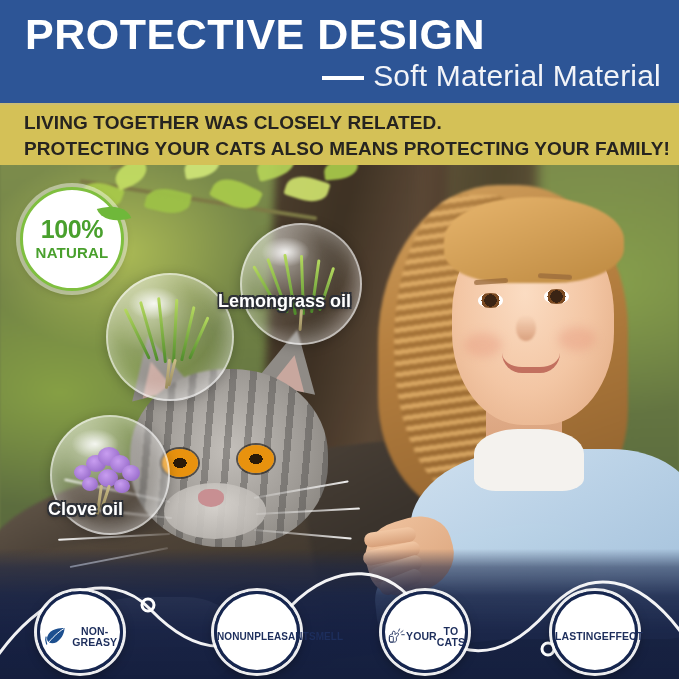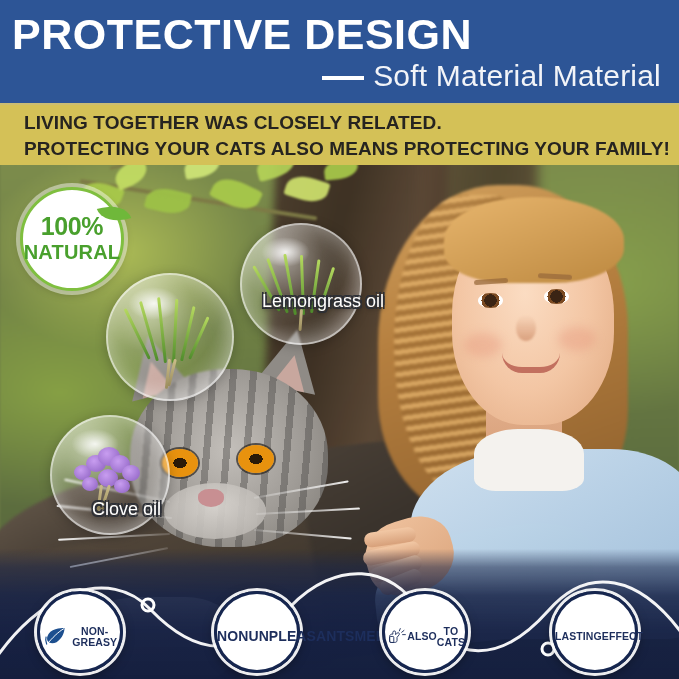--- a/index.html
+++ b/index.html
@@ -13,21 +13,21 @@
     background:#5a6b3c;
   }
 
   
   .header {
     position:absolute; left:0; top:0; width:679px; height:103px;
     background:#2d5596;
     z-index:40;
   }
   .header-title {
-    position:absolute; left:12px; top:13px;
+    position:absolute; left:25px; top:13px;
     font-size:43px; font-weight:bold; color:#ffffff;
     letter-spacing:0.5px; line-height:1;
     font-family:"Liberation Sans", sans-serif;
   }
   .header-sub-wrap {
     position:absolute; right:18px; top:61px;
     display:flex; align-items:center; gap:9px;
   }
   .header-dash {
     display:block; width:42px; height:4px; background:#ffffff;
@@ -268,21 +268,21 @@
     box-shadow:0 0 0 4px rgba(255,255,255,.45), 0 3px 10px rgba(0,0,0,.25);
     display:flex; flex-direction:column;
     align-items:center; justify-content:center;
     z-index:22;
   }
   .natural-100 {
     font-size:25px; font-weight:bold; color:#49a02d; line-height:1;
     letter-spacing:-.4px;
   }
   .natural-word {
-    font-size:20px; font-weight:bold; color:#49a02d; line-height:1.15;
+    font-size:15px; font-weight:bold; color:#49a02d; line-height:1.15;
     letter-spacing:.2px; margin-top:2px;
   }
   .natural-leaf {
     position:absolute; right:-8px; top:14px; width:30px; height:19px;
     background:#6fb83a; border-radius:0 100% 0 100%;
     transform:rotate(-18deg);
     z-index:23;
   }
 
   
@@ -296,27 +296,26 @@
     overflow:hidden;
     z-index:20;
   }
   .bubble-gloss {
     position:absolute; left:16%; top:10%; width:42%; height:26%;
     background:radial-gradient(ellipse at 50% 50%, rgba(255,255,255,.85), rgba(255,255,255,0) 70%);
     border-radius:50%;
   }
   .bubble-label {
     position:absolute;
-    font-size:18px; font-weight:normal; color:#ffffff;
+    font-size:18px; font-weight:bold; color:#ffffff;
     white-space:nowrap; z-index:24;
     text-shadow:
       -1.6px -1.6px 0 #2c2f36, 1.6px -1.6px 0 #2c2f36,
       -1.6px 1.6px 0 #2c2f36, 1.6px 1.6px 0 #2c2f36,
       0 2px 5px rgba(0,0,0,.6);
-    margin-left: 44px;
   }
   
   .herb {
     position:absolute; width:3px; border-radius:3px;
     background:linear-gradient(180deg,#b6d95f,#4f8c2c);
     transform-origin:bottom center;
   }
   .flower {
     position:absolute; border-radius:50%;
     background:radial-gradient(circle at 40% 35%, #c89df0, #8b5fc0);
@@ -343,21 +342,21 @@
     align-items:center; justify-content:flex-start;
     padding-top:8px;
     z-index:55;
   }
   .badge-icon { width:42px; height:30px; display:block; }
   .badge-text {
     margin-top:2px;
     font-size:10.5px; font-weight:bold; color:#1d2e5c;
     text-align:center; line-height:1.08; letter-spacing:.1px;
   }
-  .badge-text.small { font-size:14px; }
+  .badge-text.small { font-size:10px; }
 
   .b1 { left:37px;  bottom:6px; }
   .b2 { left:214px; bottom:6px; }
   .b3 { left:382px; bottom:6px; }
   .b4 { left:552px; bottom:6px; }
 </style>
 </head>
 <body>
 
 <div class="poster">
@@ -544,21 +543,21 @@
         <path d="M10 18 C 10 14, 14 12, 17 13 L 17 9 C 17 5, 23 5, 23 9 L 23 14
                  L 26 11 C 29 8, 33 12, 30 15 L 26 20 L 26 27 C 26 30, 23 31, 20 31
                  L 14 31 C 11 31, 10 29, 10 26 Z" fill="none" stroke="#1d2e5c" stroke-width="2" stroke-linejoin="round"></path>
         <rect x="10" y="18" width="9" height="13" rx="2" fill="none" stroke="#1d2e5c" stroke-width="2"></rect>
         <g stroke="#1d2e5c" stroke-width="2" stroke-linecap="round">
           <line x1="31" y1="6" x2="33" y2="1"></line>
           <line x1="36" y1="9" x2="41" y2="5"></line>
           <line x1="38" y1="14" x2="44" y2="14"></line>
         </g>
       </svg>
-      <div class="badge-text">ALSO</div>
+      <div class="badge-text">YOUR</div>
       <div class="badge-text">TO CATS</div>
     </div>
 
     <div class="badge b4">
       <svg class="badge-icon" viewBox="0 0 48 34">
         <g fill="#1d2e5c">
           <circle cx="26" cy="4" r="1.5"></circle>
           <circle cx="33" cy="6" r="1.5"></circle>
           <circle cx="38" cy="11" r="1.5"></circle>
           <circle cx="39" cy="18" r="1.5"></circle>

